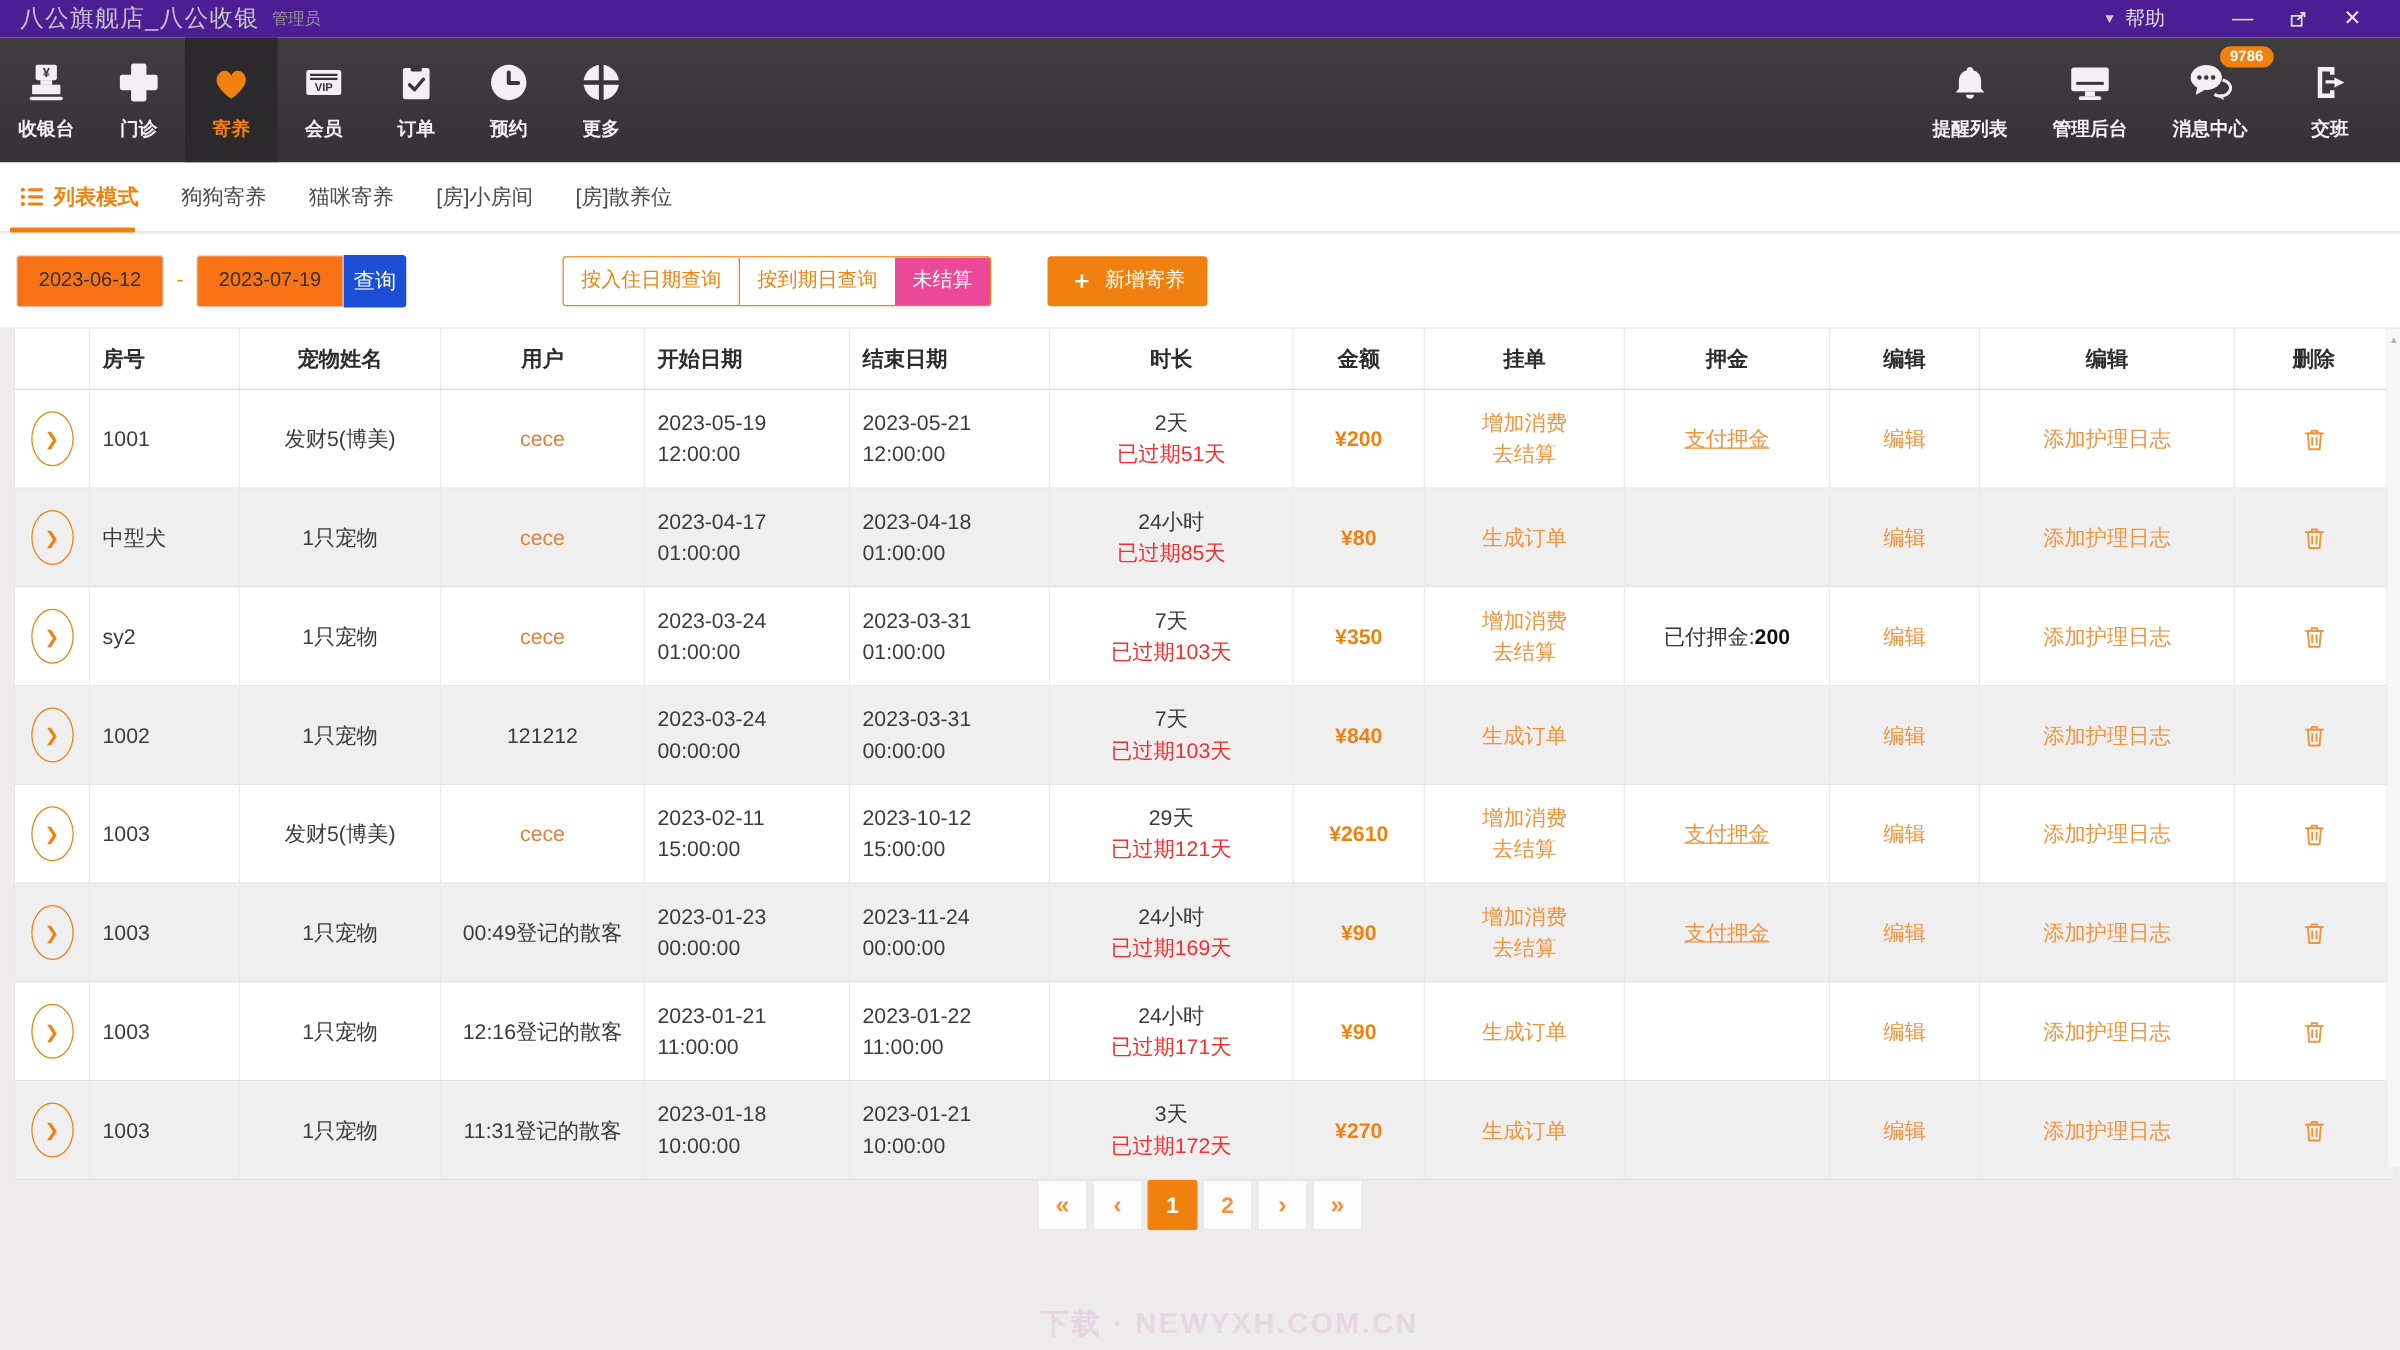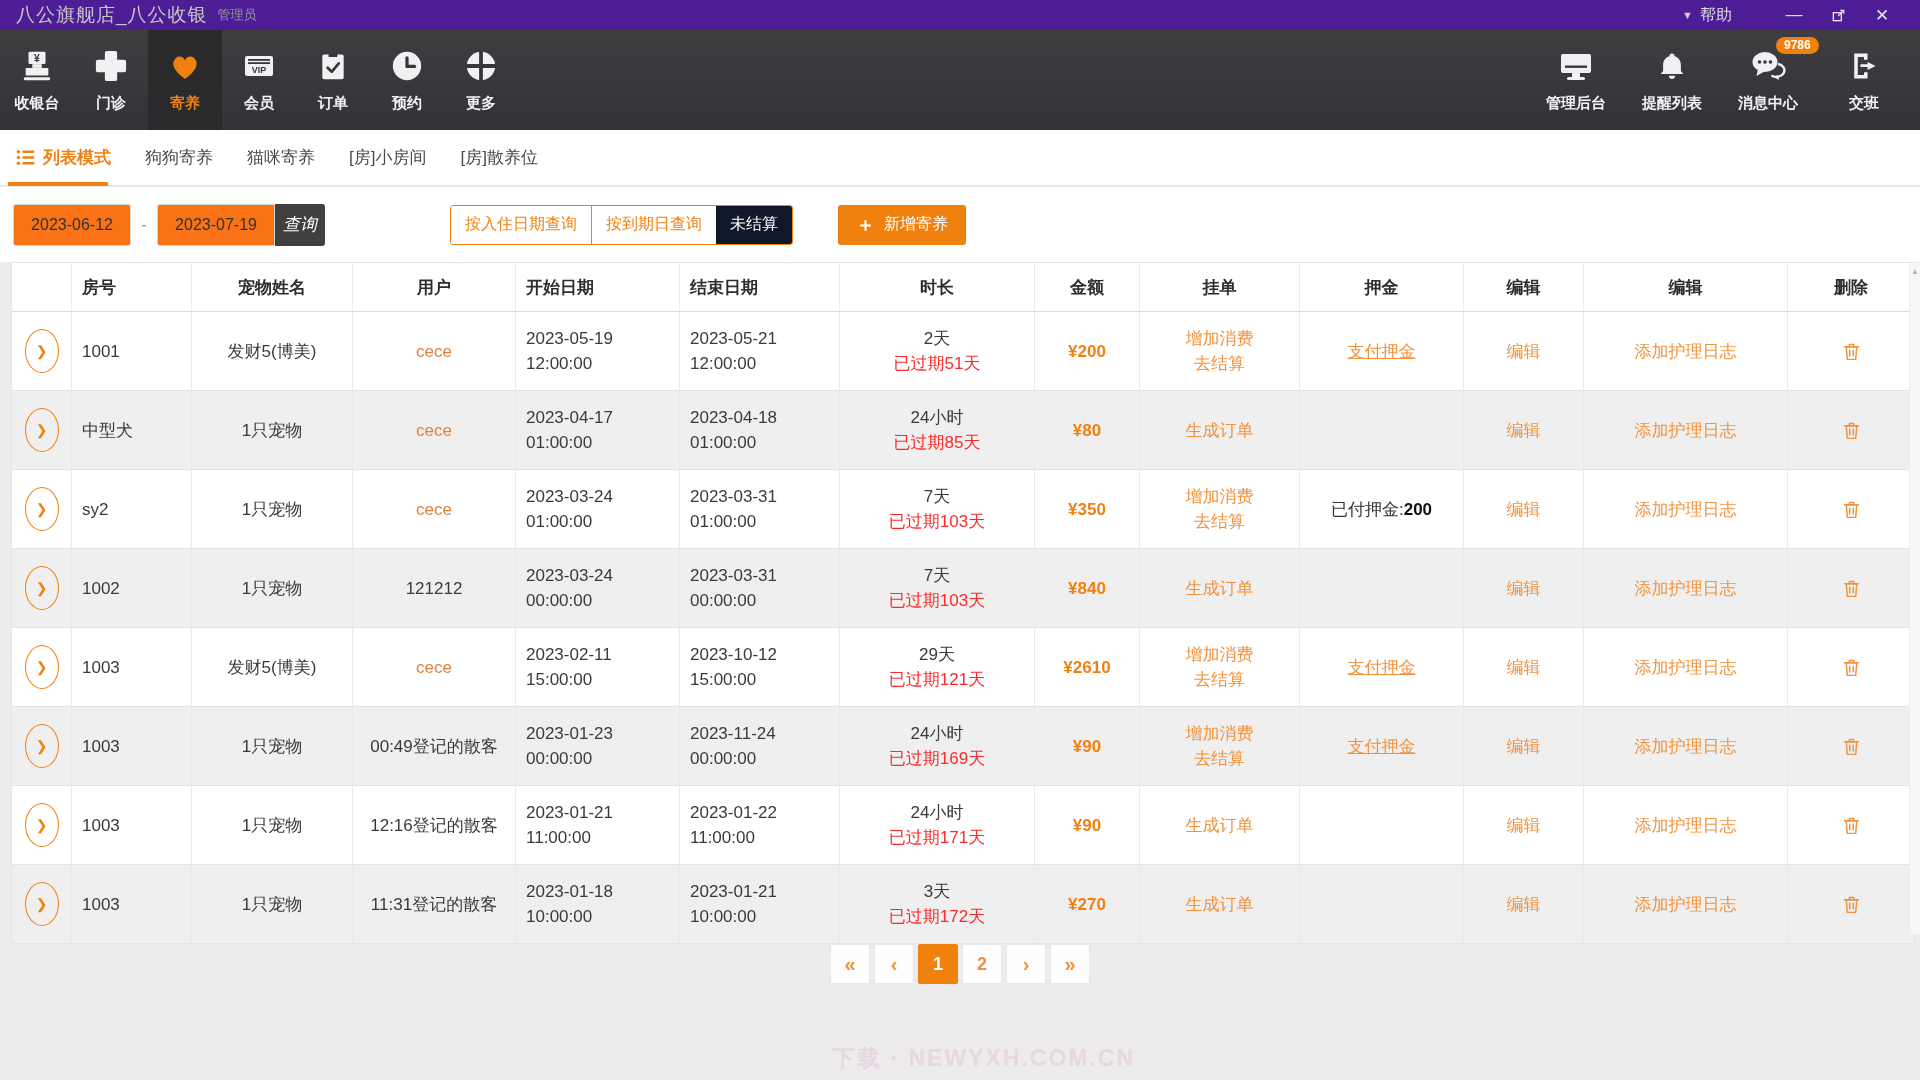--- a/index.html
+++ b/index.html
@@ -42,29 +42,29 @@
 
   
   .filterbar{position:absolute;top:187px;left:0;right:0;height:75px;background:#fff;
              display:flex;align-items:center;padding-left:13px;box-sizing:border-box;}
   .date-input{width:118px;height:42px;border:1px solid #D8D7D8;border-radius:3px;text-align:center;
               font-size:16px;color:#333;box-sizing:border-box;background:#f97316;outline:none;
               font-family:"Liberation Sans","DejaVu Sans",sans-serif;}
   .range-sep{width:26px;text-align:center;color:#F0810F;font-size:16px;}
   .input-group{display:flex;align-items:center;}
   .input-group .date-input{border-radius:3px 0 0 3px;}
-  .btn-search{width:50px;height:42px;background:#404040;color:#fff;font-size:17px;border:none;
+  .btn-search{width:50px;height:42px;background:#1d4ed8;color:#fff;font-size:17px;border:none;
               border-radius:0 3px 3px 0;cursor:pointer;
-              font-family:"Liberation Sans","DejaVu Sans",sans-serif;font-style:italic;}
+              font-family:"Liberation Sans","DejaVu Sans",sans-serif;}
   .seg-group{margin-left:125px;display:flex;border:1px solid #F0810F;border-radius:3px;
              overflow:hidden;height:40px;box-sizing:border-box;}
   .seg{padding:0 14px;display:flex;align-items:center;font-size:16px;color:#F0810F;background:#fff;
        cursor:pointer;white-space:nowrap;}
   .seg + .seg{border-left:1px solid #F0810F;}
-  .seg.active{background:#0f172a;color:#fff;border-left:none;}
+  .seg.active{background:#ec4899;color:#fff;border-left:none;}
   .btn-add{margin-left:45px;height:40px;padding:0 18px;background:#F0810F;color:#fff;font-size:16px;
            display:flex;align-items:center;gap:9px;border-radius:3px;border:none;cursor:pointer;
            font-family:"Liberation Sans","DejaVu Sans",sans-serif;}
   .plus{font-size:19px;font-weight:bold;line-height:1;}
 
   
   .table-wrap{position:absolute;top:262px;left:11px;width:1902px;background:#fff;
               border:1px solid #E6E5E6;border-bottom:none;}
   .thead,.trow{display:grid;
      grid-template-columns:60px 120px 161px 163px 164px 160px 195px 105px 160px 164px 120px 204px 126px;}
@@ -194,37 +194,37 @@
             <circle cx="18" cy="18" r="15" fill="#F2F0F2"></circle>
             <path d="M18 2v32M2 18h32" stroke="#38363A" stroke-width="4"></path>
           </svg>
         </span>
         <div class="nav-label">更多</div>
       </div>
     </div>
   <div class="nav-right">
       <div class="nav-item">
         <span class="nav-icon">
+          <svg width="32" height="32" viewBox="0 0 36 36">
+            <path d="M18 4c1.7 0 3 1.2 3 3 4.5 1.4 7 5 7 10v6.5l2.8 3.5H5.2L8 23.5V17c0-5 2.5-8.6 7-10 0-1.8 1.3-3 3-3z" fill="#F2F0F2"></path>
+            <path d="M14.5 29h7a3.5 3.5 0 0 1-7 0z" fill="#F2F0F2"></path>
+          </svg>
+        </span>
+        <div class="nav-label">提醒列表</div>
+      </div>
+      <div class="nav-item">
+        <span class="nav-icon">
           <svg width="36" height="36" viewBox="0 0 36 36">
             <rect x="3" y="6" width="30" height="19" rx="2" fill="#F2F0F2"></rect>
             <rect x="7" y="17.5" width="22" height="2.4" fill="#38363A"></rect>
             <rect x="14" y="25" width="8" height="4" fill="#F2F0F2"></rect>
             <rect x="9" y="29" width="18" height="3" rx="1.5" fill="#F2F0F2"></rect>
           </svg>
         </span>
         <div class="nav-label">管理后台</div>
-      </div>
-      <div class="nav-item">
-        <span class="nav-icon">
-          <svg width="32" height="32" viewBox="0 0 36 36">
-            <path d="M18 4c1.7 0 3 1.2 3 3 4.5 1.4 7 5 7 10v6.5l2.8 3.5H5.2L8 23.5V17c0-5 2.5-8.6 7-10 0-1.8 1.3-3 3-3z" fill="#F2F0F2"></path>
-            <path d="M14.5 29h7a3.5 3.5 0 0 1-7 0z" fill="#F2F0F2"></path>
-          </svg>
-        </span>
-        <div class="nav-label">提醒列表</div>
       </div>
       <div class="nav-item">
         <span class="nav-icon">
           <svg width="36" height="36" viewBox="0 0 36 36">
             <ellipse cx="15" cy="14" rx="12.5" ry="10" fill="#F2F0F2"></ellipse>
             <path d="M8 21l-1.5 7 8-4.5z" fill="#F2F0F2"></path>
             <circle cx="9.5" cy="14" r="1.8" fill="#38363A"></circle>
             <circle cx="15" cy="14" r="1.8" fill="#38363A"></circle>
             <circle cx="20.5" cy="14" r="1.8" fill="#38363A"></circle>
             <path d="M21.5 27.5a8 6.5 0 1 0 6.5-11.5" stroke="#F2F0F2" stroke-width="2.4" fill="none"></path>

